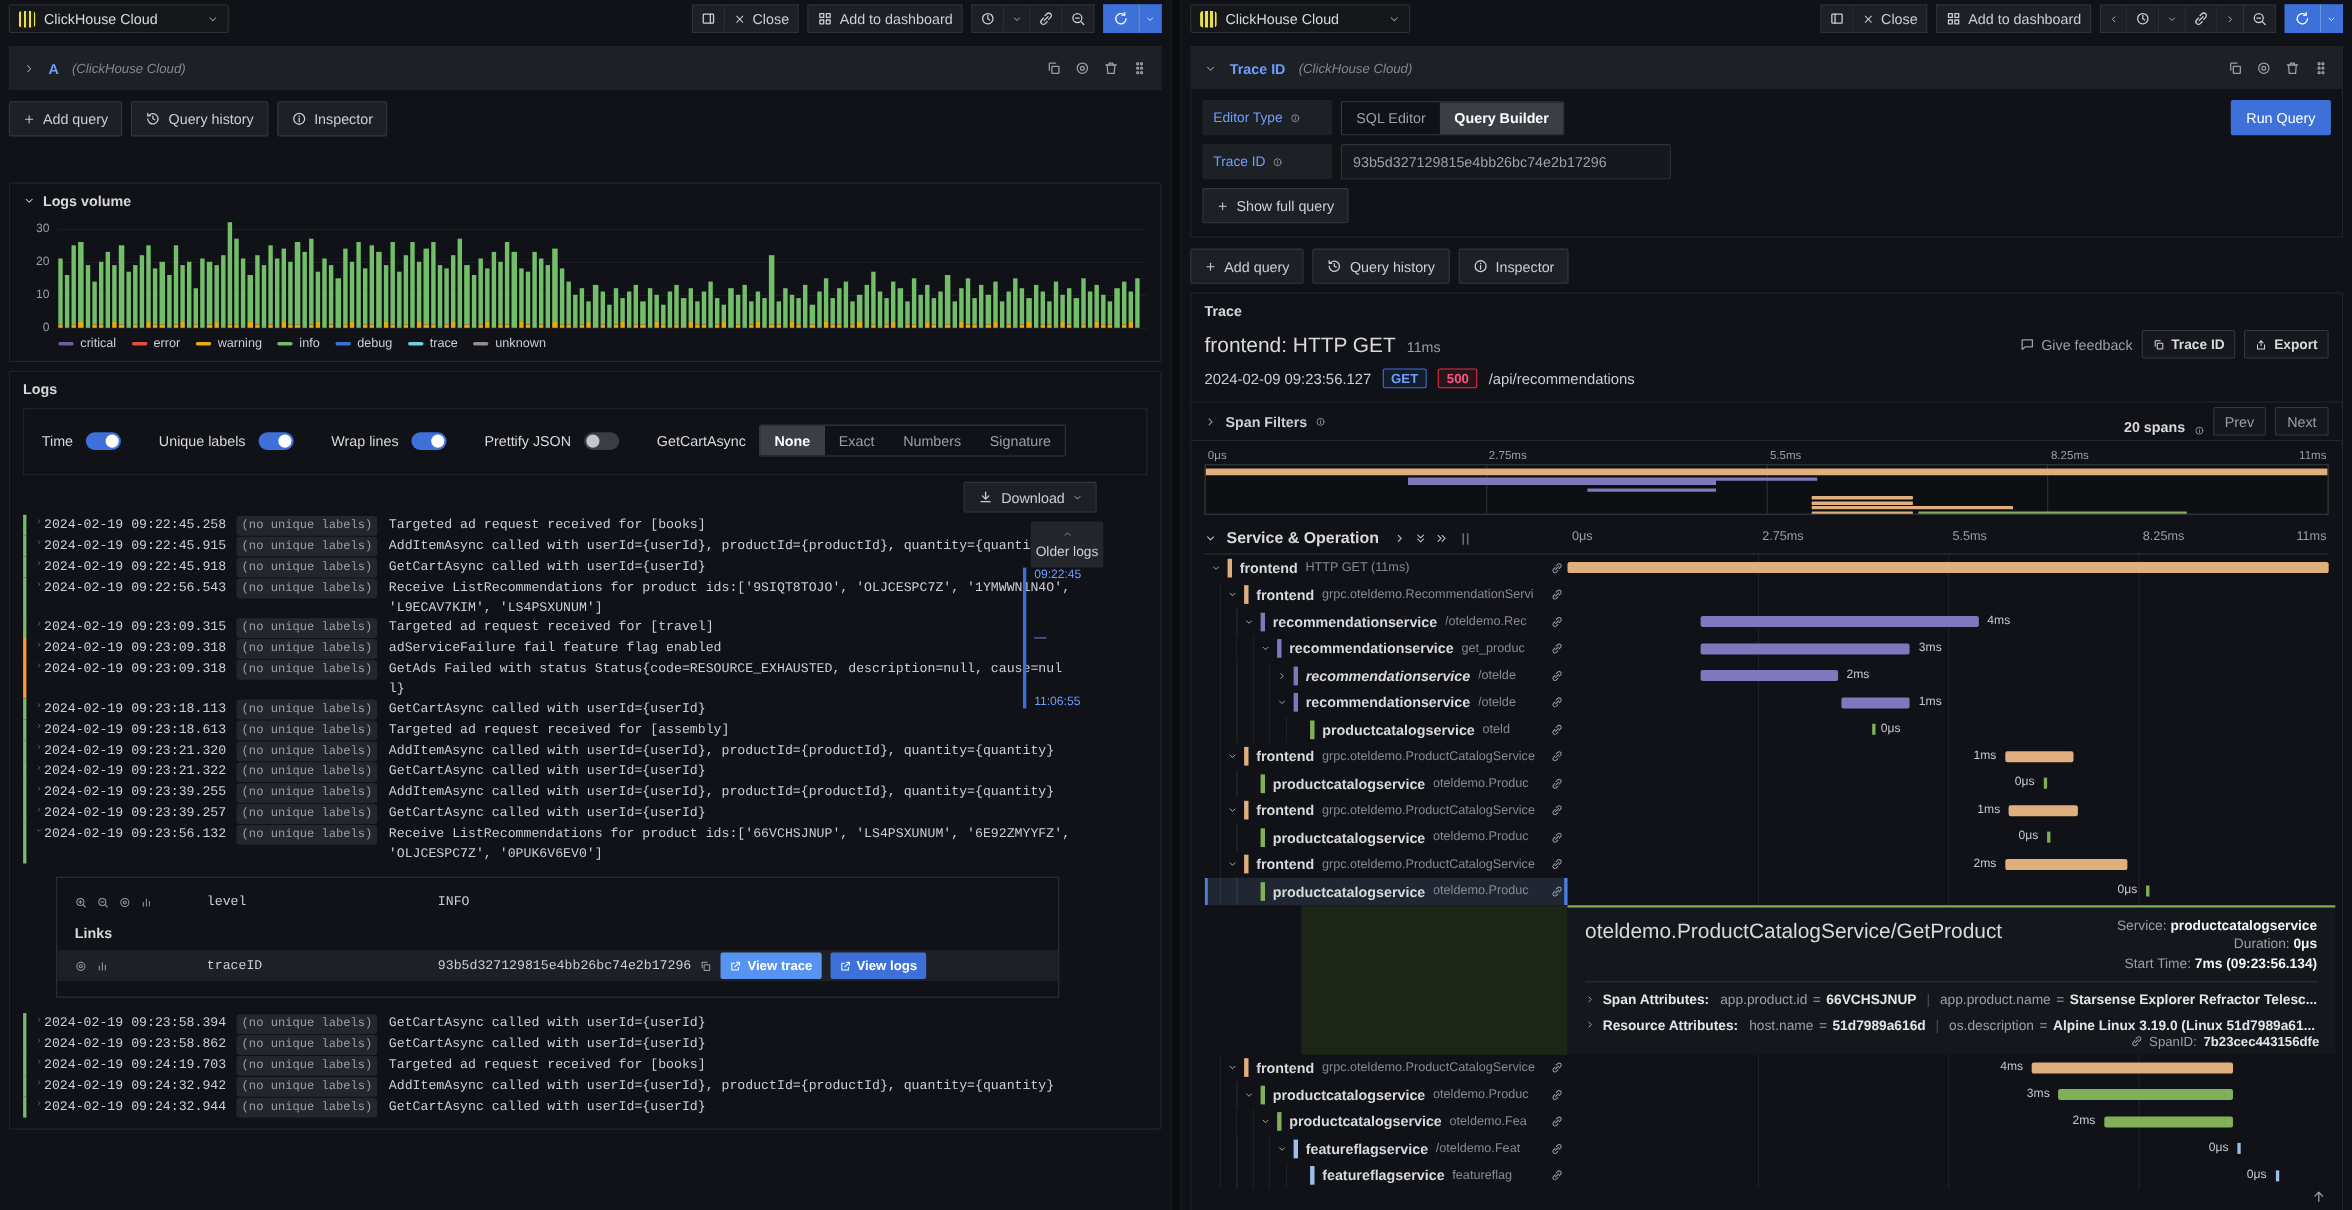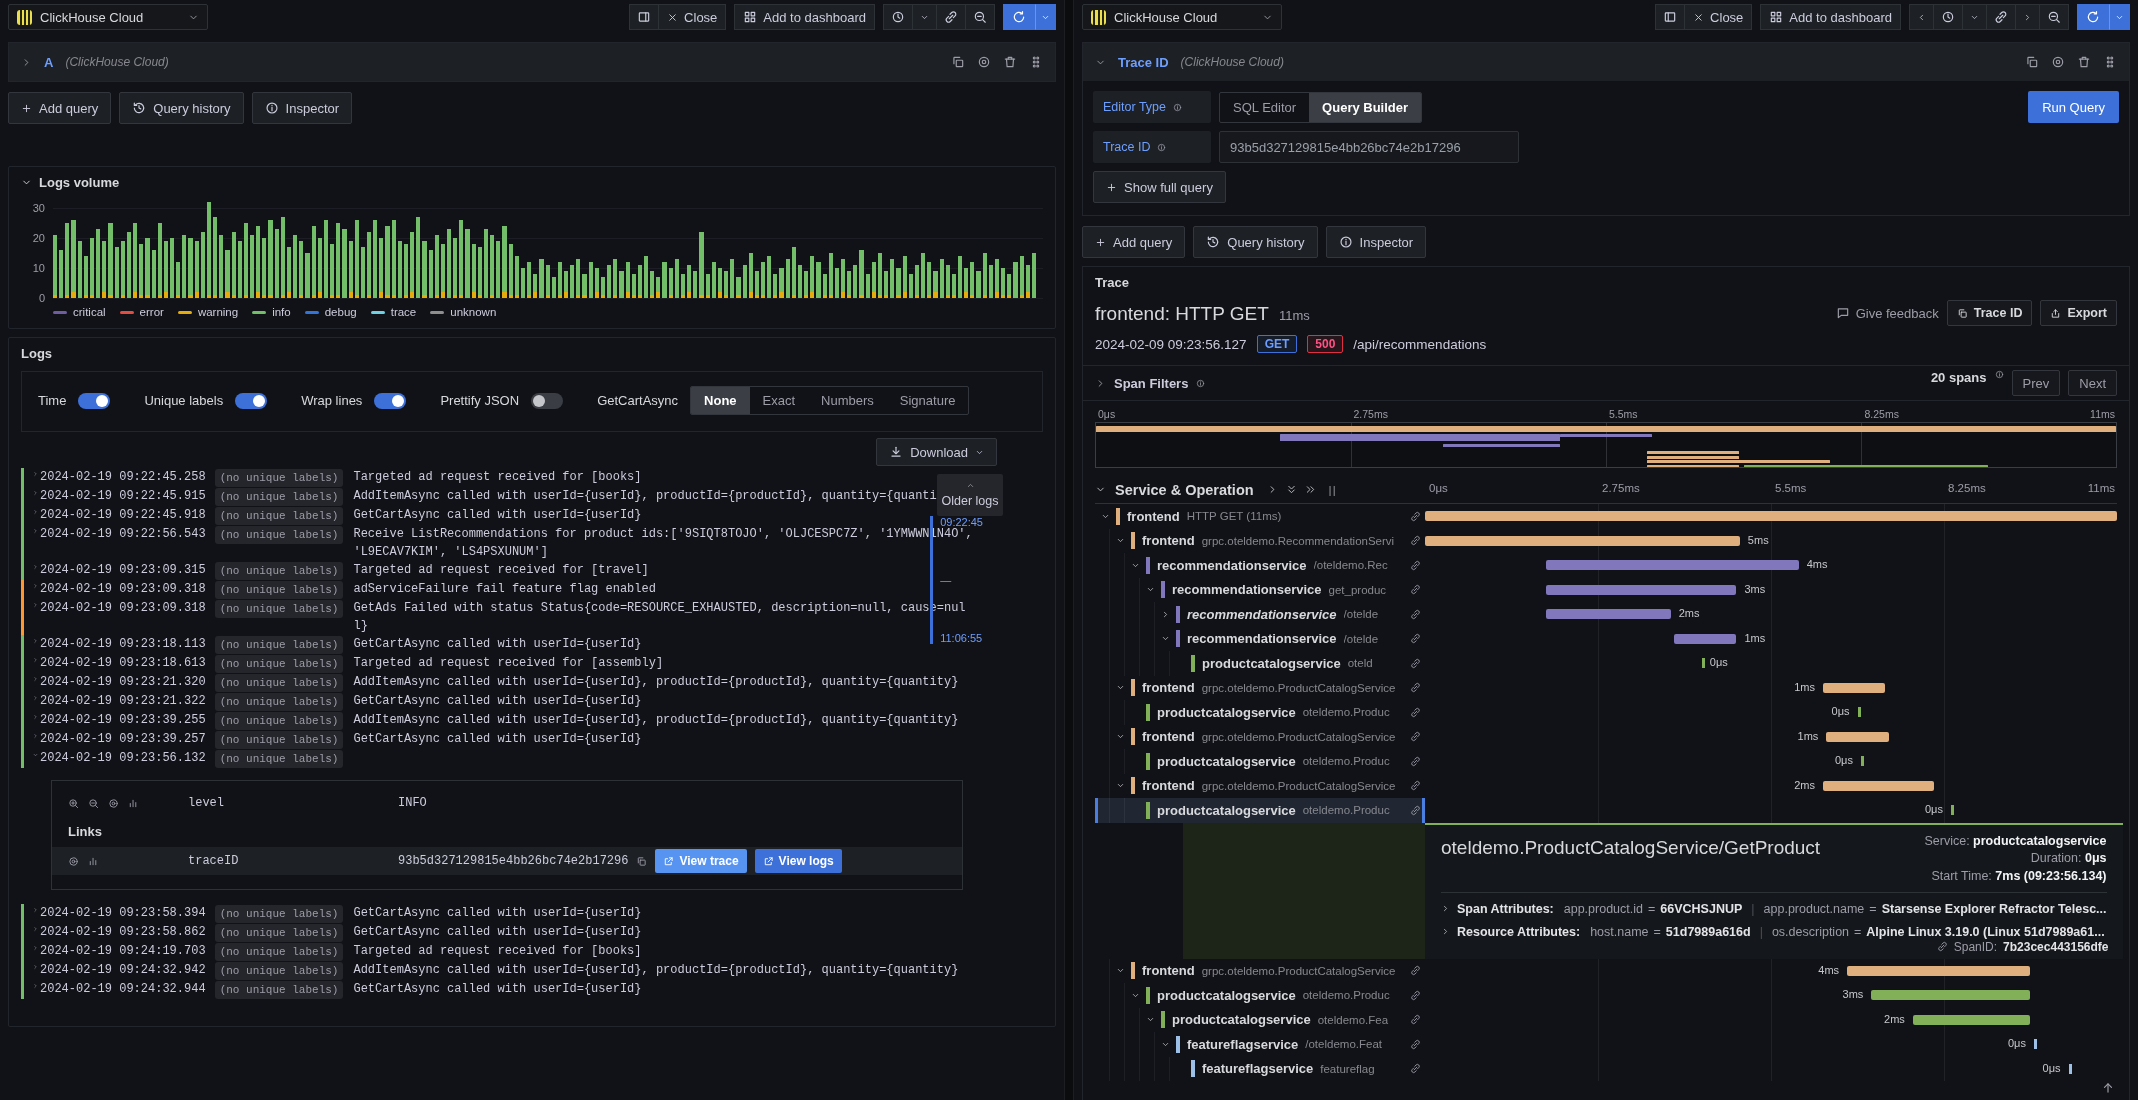--- a/index.html
+++ b/index.html
@@ -124,21 +124,21 @@
   .tr-actions{margin-left:auto;display:flex;gap:8px;align-items:center}
   .ghost{display:inline-flex;gap:6px;align-items:center;color:#9d9da8}
   .sm-btn{display:inline-flex;gap:6px;align-items:center;height:26px;padding:0 9px;border:1px solid #34363d;
           border-radius:2px;background:#16181d;color:#d8d9dd;font-weight:600;font-size:12.5px}
   .tr-sub{display:flex;align-items:center;gap:10px;margin-top:9px;font-size:13.5px}
   .badge{border:1px solid;border-radius:2px;padding:1px 7px;font-size:12px;font-weight:600}
   .badge.get{color:#6e9fff;border-color:#3d71d9;background:rgba(61,113,217,.10)}
   .badge.err{color:#ff5286;border-color:#e02f44;background:rgba(224,47,68,.10)}
   .sf-row{display:flex;align-items:center;gap:8px;border-top:1px solid #22252b;border-bottom:1px solid #22252b;
           height:36px;margin:12px -12px 0;padding:0 12px}
-  .sf-right{margin-left:auto;display:flex;gap:8px;align-items:flex-start}
+  .sf-right{margin-left:auto;display:flex;gap:8px;align-items:flex-end}
   .spans-count{font-weight:700;color:#d8d9dd}
   .pn-btn{height:26px;padding:0 10px;border:1px solid #34363d;border-radius:2px;background:#16181d;
           color:#9d9da8;display:flex;align-items:center}
 
   .mm-labels{position:relative;height:15px;font-size:10.5px;color:#9d9da8;margin-top:6px}
   .mm-labels span{position:absolute;top:1px}
   .mm-box{position:relative;height:46px;border:1px solid #3a3d44;background:#0d0f12;overflow:hidden}
   .mm-grid{position:absolute;top:0;bottom:0;width:1px;background:rgba(204,204,220,.18)}
   .mm-bar{position:absolute;border-radius:0.5px}
 
@@ -1261,20 +1261,21 @@
             </div>
             <div class="log-row">
               <div class="lvl" style="background: rgb(115, 191, 105);"></div>
               <span class="ic xs l-ch" style="color: rgb(157, 157, 168);">
                 <svg viewBox="0 0 24 24">
                   <polyline points="6 9 12 15 18 9"></polyline>
                 </svg>
               </span>
               <span class="l-time">2024-02-19 09:23:56.132</span>
               <span class="l-chip">(no unique labels)</span>
+              <span class="l-msg">Receive ListRecommendations for product ids:['66VCHSJNUP', 'LS4PSXUNUM', '6E92ZMYYFZ', 'OLJCESPC7Z', '0PUK6V6EV0']</span>
             </div>
             <div class="fields-box">
               <div class="f-row">
                 <span class="f-ics">
                   <span class="ic sm">
                     <svg viewBox="0 0 24 24">
                       <circle cx="11" cy="11" r="7"></circle>
                       <line x1="16.5" y1="16.5" x2="21" y2="21"></line>
                       <line x1="8" y1="11" x2="14" y2="11"></line>
                       <line x1="11" y1="8" x2="11" y2="14"></line>
@@ -1822,24 +1823,20 @@
               <span class="s-svc">frontend</span>
               <span class="s-op">grpc.oteldemo.RecommendationServi</span>
               <span class="ic sm s-link">
                 <svg viewBox="0 0 24 24">
                   <path d="M9 15l6-6"></path>
                   <path d="M8 11l-3 3a4 4 0 0 0 5.7 5.7l3-3"></path>
                   <path d="M16 13l3-3A4 4 0 0 0 13.3 4.3l-3 3"></path>
                 </svg>
               </span>
             </div>
-            <div class="s-time">
-              <span class="sbar" style="left: 0%; width: 45.5%; background: rgb(224, 175, 126);"></span>
-              <span class="sdur" style="left: calc(45.5% + 8px);">5ms</span>
-            </div>
           </div>
           <div class="srow">
             <div class="s-name">
               <span style="width: 36px; flex: 0 0 auto; align-self: stretch; background: repeating-linear-gradient(90deg, transparent 0px, transparent 14px, rgba(204, 204, 220, 0.07) 14px, rgba(204, 204, 220, 0.07) 15px);"></span>
               <span class="s-exp">
                 <span class="ic xs">
                   <svg viewBox="0 0 24 24">
                     <polyline points="6 9 12 15 18 9"></polyline>
                   </svg>
                 </span>

